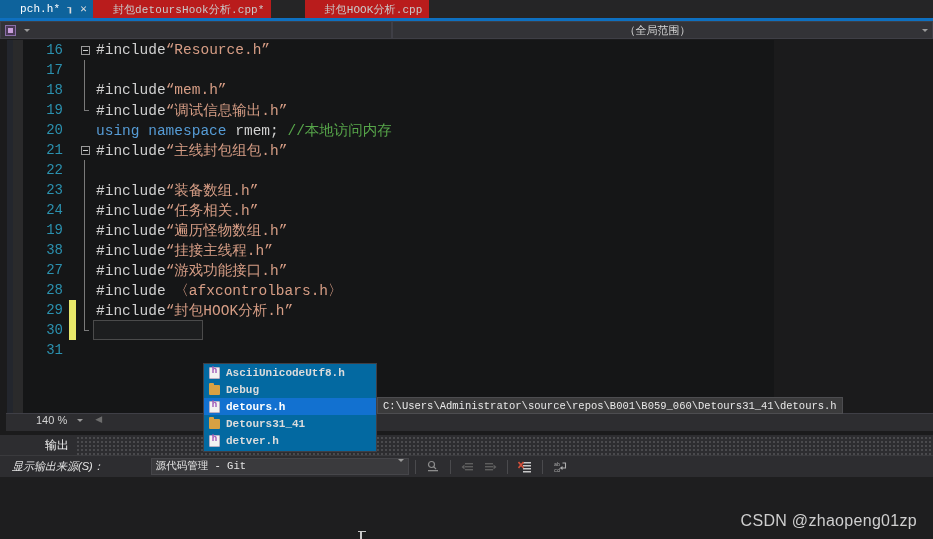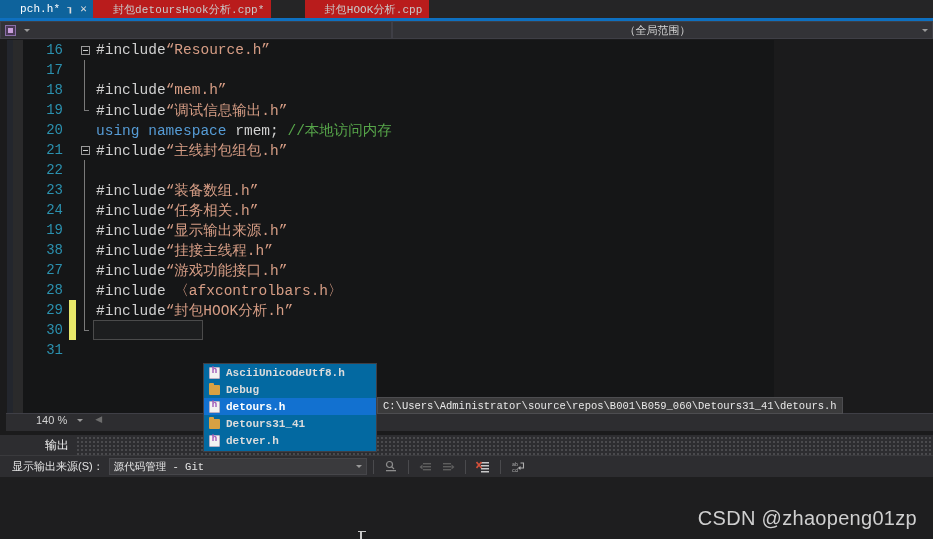--- a/index.html
+++ b/index.html
@@ -287,33 +287,35 @@
   .out-toolbar {
     height: 22px;
     background: #2d2d30;
     display: flex; align-items: center;
     padding-left: 12px;
     border-top: 1px solid #3a3a3d;
   }
   .out-label {
     font-family: "Liberation Sans", sans-serif;
     font-size: 11px; color: #e4e4e4;
-    margin-right: 5px;
-    cursor: default;
+    margin-right: 13px;
+    cursor: default;
+    font-style: italic;
   }
   .out-select {
     width: 258px; height: 17px;
     background: #3a3a3d;
     border: 1px solid #46464a;
-    display: flex; align-items: center;
+    display: flex; align-items: flex-start;
     padding: 0 4px;
     font-family: "Liberation Mono", monospace;
     font-size: 10.5px;
     color: #e4e4e4;
     cursor: default;
+    margin-left: 34px;
   }
   .out-select .navsel-text { flex: 1; white-space: nowrap; overflow: hidden; }
   .out-select .caret {
     width: 0; height: 0;
     border-left: 3px solid transparent;
     border-right: 3px solid transparent;
     border-top: 3px solid #9a9a9a;
   }
   .tb-sep { width:1px; height:14px; background:#4a4a4d; margin:0 6px; }
   .tb-btn {
@@ -335,21 +337,21 @@
     border-right: 1px solid #c8c8c8;
   }
   .text-cursor::before, .text-cursor::after {
     content:""; position:absolute; left:-3px; width:8px; height:1px; background:#c8c8c8;
   }
   .text-cursor::before { top: 0; }
   .text-cursor::after  { bottom: 0; }
   .watermark {
     position: absolute; right: 16px; bottom: 9px;
     font-family: "Liberation Sans", sans-serif;
-    font-size: 20px;
+    font-size: 16px;
     color: #cfcfcf;
     letter-spacing: .3px;
     cursor: default;
   }
   svg { display: block; }
 </style>
 </head>
 <body>
 
 <div id="app">
@@ -387,21 +389,21 @@
     <div class="code-area" id="code-area">
         <div class="line"><span class="lineno">16</span><span class="changebar"></span><span class="foldcol"><span class="foldbox"></span></span><span class="codetext"><span class="tok-pre">#include</span><span class="tok-str">“Resource.h”</span></span></div>
         <div class="line"><span class="lineno">17</span><span class="changebar"></span><span class="foldcol"><span class="vline"></span></span><span class="codetext"></span></div>
         <div class="line"><span class="lineno">18</span><span class="changebar"></span><span class="foldcol"><span class="vline"></span></span><span class="codetext"><span class="tok-pre">#include</span><span class="tok-str">“mem.h”</span></span></div>
         <div class="line"><span class="lineno">19</span><span class="changebar"></span><span class="foldcol"><span class="vline end endfoot"></span></span><span class="codetext"><span class="tok-pre">#include</span><span class="tok-str">“调试信息输出.h”</span></span></div>
         <div class="line"><span class="lineno">20</span><span class="changebar"></span><span class="foldcol"></span><span class="codetext"><span class="tok-kw">using namespace</span><span class="tok-id"> rmem</span><span class="tok-pre">; </span><span class="tok-cmt">//本地访问内存</span></span></div>
         <div class="line"><span class="lineno">21</span><span class="changebar"></span><span class="foldcol"><span class="foldbox"></span></span><span class="codetext"><span class="tok-pre">#include</span><span class="tok-str">“主线封包组包.h”</span></span></div>
         <div class="line"><span class="lineno">22</span><span class="changebar"></span><span class="foldcol"><span class="vline"></span></span></div>
         <div class="line"><span class="lineno">23</span><span class="changebar"></span><span class="foldcol"><span class="vline"></span></span><span class="codetext"><span class="tok-pre">#include</span><span class="tok-str">“装备数组.h”</span></span></div>
         <div class="line"><span class="lineno">24</span><span class="changebar"></span><span class="foldcol"><span class="vline"></span></span><span class="codetext"><span class="tok-pre">#include</span><span class="tok-str">“任务相关.h”</span></span></div>
-        <div class="line"><span class="lineno">19</span><span class="changebar"></span><span class="foldcol"><span class="vline"></span></span><span class="codetext"><span class="tok-pre">#include</span><span class="tok-str">“显示输出来源.h”</span></span></div>
+        <div class="line"><span class="lineno">19</span><span class="changebar"></span><span class="foldcol"><span class="vline"></span></span><span class="codetext"><span class="tok-pre">#include</span><span class="tok-str">“遍历怪物数组.h”</span></span></div>
         <div class="line"><span class="lineno">38</span><span class="changebar"></span><span class="foldcol"><span class="vline"></span></span><span class="codetext"><span class="tok-pre">#include</span><span class="tok-str">“挂接主线程.h”</span></span></div>
         <div class="line"><span class="lineno">27</span><span class="changebar"></span><span class="foldcol"><span class="vline"></span></span><span class="codetext"><span class="tok-pre">#include</span><span class="tok-str">“游戏功能接口.h”</span></span></div>
         <div class="line"><span class="lineno">28</span><span class="changebar"></span><span class="foldcol"><span class="vline"></span></span><span class="codetext"><span class="tok-pre">#include </span><span class="tok-str">〈afxcontrolbars.h〉</span></span></div>
         <div class="line"><span class="lineno">29</span><span class="changebar modified"></span><span class="foldcol"><span class="vline"></span></span><span class="codetext"><span class="tok-pre">#include</span><span class="tok-str">“封包HOOK分析.h”</span></span></div>
         <div class="line"><span class="lineno">30</span><span class="changebar modified"></span><span class="foldcol"><span class="vline end endfoot"></span></span><span class="codetext"><span class="tok-pre">#include</span><span class="tok-str">“de</span><span class="caret-bar"></span><span class="tok-str">”</span></span><span class="current-line-box" style="width: 110px;"></span></div>
         <div class="line"><span class="lineno">31</span><span class="changebar"></span><span class="foldcol"></span><span class="codetext"></span></div>
       </div>
   </div>
 
   <div class="intellisense" id="intellisense">

